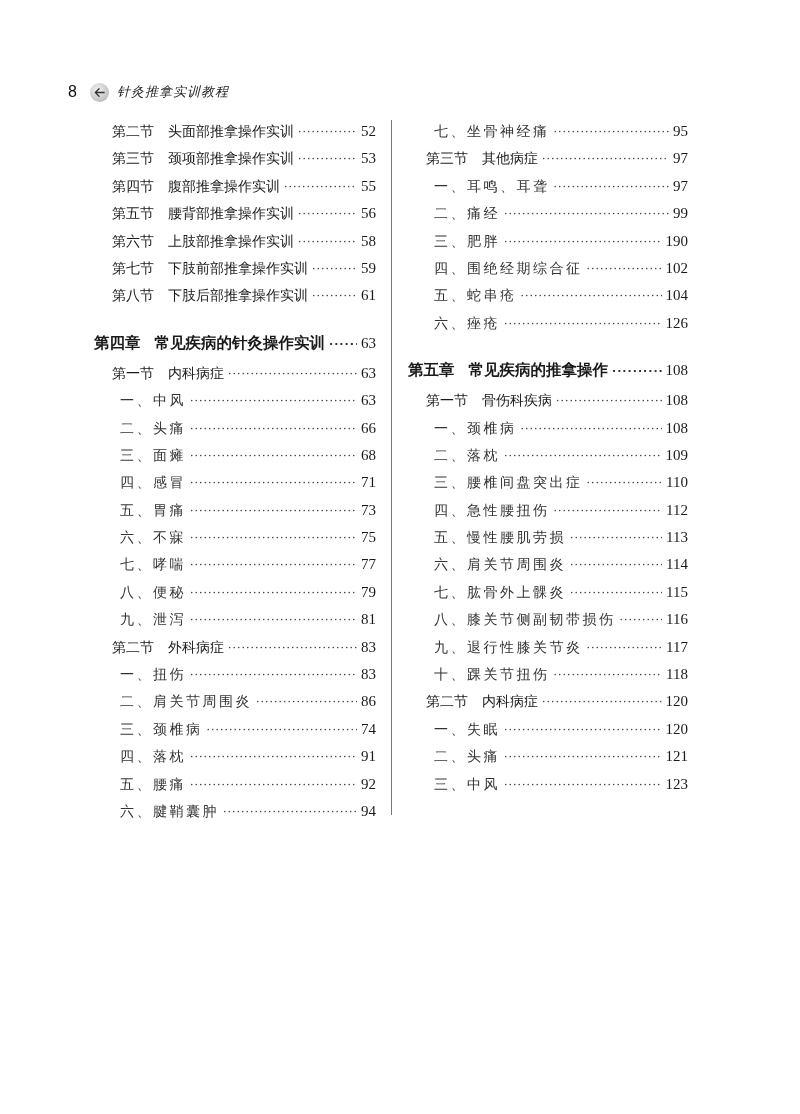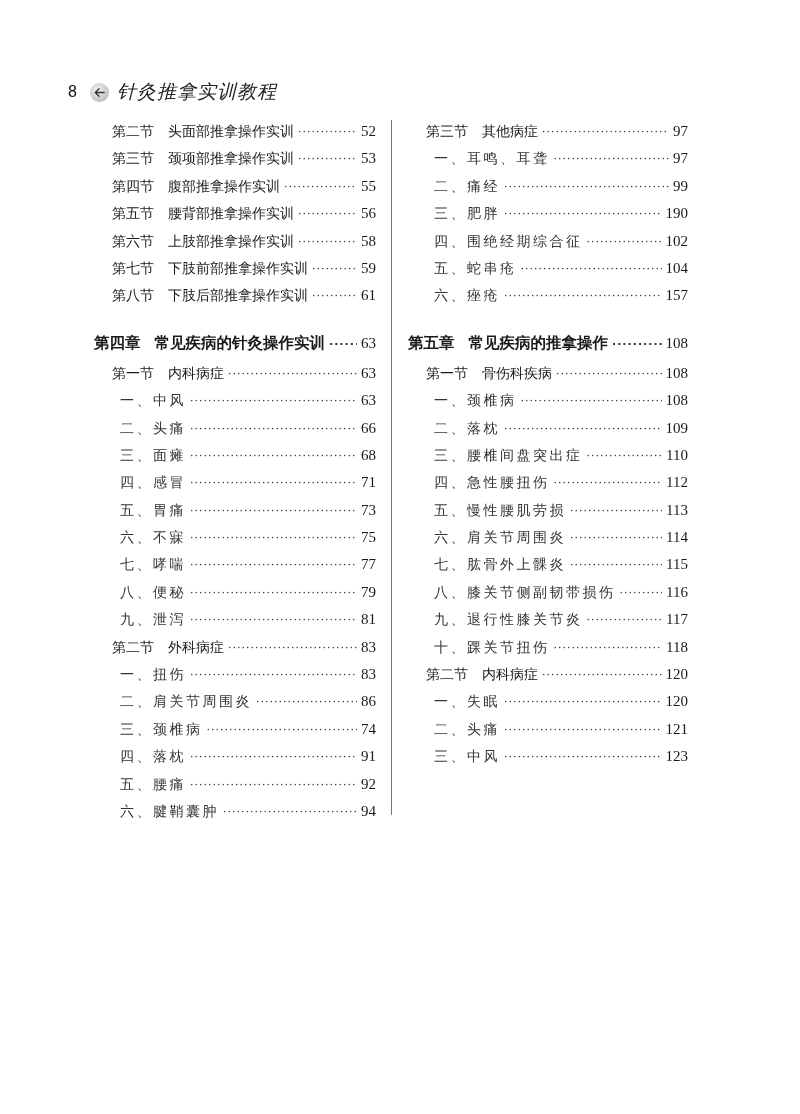--- a/index.html
+++ b/index.html
@@ -4,21 +4,21 @@
   <style>
     html, body { margin: 0; padding: 0; background: #ffffff; }
     body { width: 800px; height: 1114px; position: relative; overflow: hidden;
            font-family: "DejaVu Serif", "Liberation Serif", serif; color: #1a1a1a; }
     .header { position: absolute; left: 68px; top: 80px; height: 24px; display: flex; align-items: center; }
     .page-num { font-family: "Liberation Sans", sans-serif; font-size: 16px; color: #111; width: 22px; }
     .arrow-icon { width: 19px; height: 19px; border-radius: 50%;
                   background: radial-gradient(circle at 40% 35%, #f2f2f2, #bdbdbd 75%, #9a9a9a);
                   display: flex; align-items: center; justify-content: center; margin-right: 8px; }
     .arrow-icon svg { width: 13px; height: 13px; }
-    .book-title { font-family: "DejaVu Serif", serif; font-style: italic; font-size: 19px; color: #222; letter-spacing: 1px; }
+    .book-title { font-family: "DejaVu Serif", serif; font-style: italic; font-size: 13px; color: #222; letter-spacing: 1px; }
     .column { position: absolute; top: 118px; }
     .col-left { left: 94px; width: 282px; }
     .col-right { left: 408px; width: 280px; }
     .divider { position: absolute; left: 391px; top: 120px; width: 1px; height: 695px; background: #777; }
     .row { display: flex; align-items: baseline; height: 27.4px; line-height: 27.4px; font-size: 14px; white-space: nowrap; }
     .row .label { flex: 0 0 auto; }
     .row .dots { flex: 1 1 auto; overflow: hidden; color: #333; margin: 0 4px; letter-spacing: 1px; font-size: 11px; }
     .row .dots::before { content: "································································································"; }
     .row .page { flex: 0 0 auto; font-family: "Liberation Serif", serif; font-size: 15px; text-align: right; }
     .row.section .label { padding-left: 18px; }
@@ -162,20 +162,25 @@
       <span class="page">92</span>
     </div>
     <div class="row item">
       <span class="label">六、腱鞘囊肿</span>
       <span class="dots"></span>
       <span class="page">94</span>
     </div>
   </div>
 <div class="divider"></div>
 <div class="column col-right" id="right-col">
+    <div class="row item">
+      <span class="label">七、坐骨神经痛</span>
+      <span class="dots"></span>
+      <span class="page">95</span>
+    </div>
     <div class="row section">
       <span class="label"><span>第三节</span><span class="gap"></span><span>其他病症</span></span>
       <span class="dots"></span>
       <span class="page">97</span>
     </div>
     <div class="row item">
       <span class="label">一、耳鸣、耳聋</span>
       <span class="dots"></span>
       <span class="page">97</span>
     </div>
@@ -195,21 +200,21 @@
       <span class="page">102</span>
     </div>
     <div class="row item">
       <span class="label">五、蛇串疮</span>
       <span class="dots"></span>
       <span class="page">104</span>
     </div>
     <div class="row item">
       <span class="label">六、痤疮</span>
       <span class="dots"></span>
-      <span class="page">157</span>
+      <span class="page">126</span>
     </div>
     <div class="row chapter">
       <span class="label"><span>第五章</span><span class="gap"></span><span>常见疾病的推拿操作</span></span>
       <span class="dots"></span>
       <span class="page">108</span>
     </div>
     <div class="row section">
       <span class="label"><span>第一节</span><span class="gap"></span><span>骨伤科疾病</span></span>
       <span class="dots"></span>
       <span class="page">108</span>

